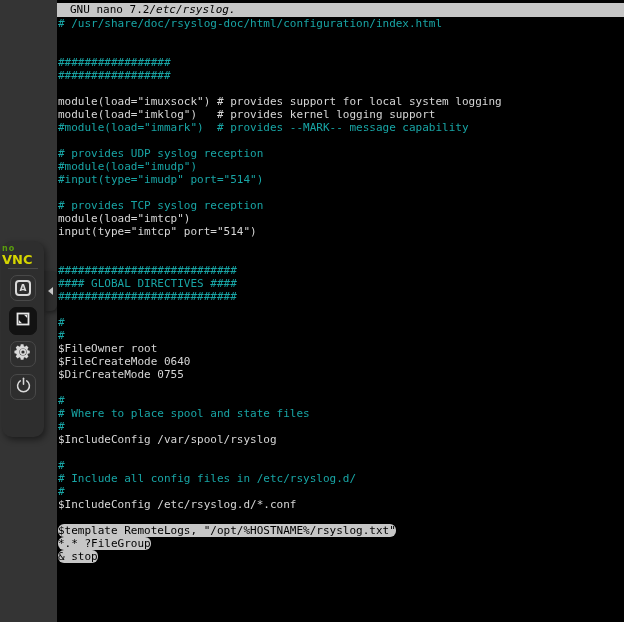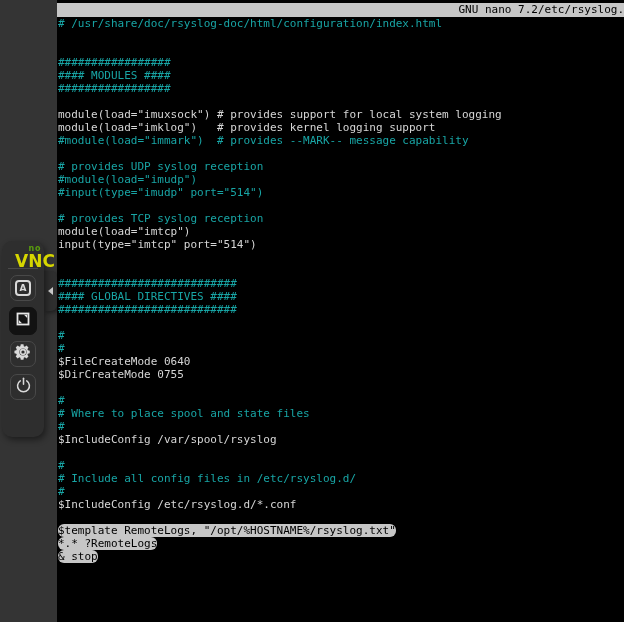--- a/index.html
+++ b/index.html
@@ -6,36 +6,36 @@
     --comment:#18a5a5; --text:#d6d6d6; --bar:#c6c6c6; --sel:#c6c6c6;
     --logo-green:#5a9e0e; --logo-yellow:#d6d600;
   }
   *{box-sizing:border-box;margin:0;padding:0;}
   html,body{width:624px;height:622px;overflow:hidden;}
   body{background:#343434;position:relative;font-family:"DejaVu Sans Mono",monospace;}
 
   
   .terminal{position:absolute;left:57px;top:0;width:567px;height:622px;background:#000;}
   .titlebar{position:absolute;left:0;top:3px;width:100%;height:14px;background:var(--bar);
-    color:#000;font-size:11px;line-height:14px;display:flex;justify-content:flex-end;white-space:pre;}
+    color:#000;font-size:11px;line-height:14px;display:flex;justify-content:flex-start;white-space:pre;}
   .titlebar .tl{padding-left:13px;}
-  .titlebar .tr{padding-right:0;}
+  .titlebar .tr{padding-right:0;font-style:italic;}
   .editor{position:absolute;left:1px;top:17px;width:566px;}
   .line{height:13px;font-size:11px;line-height:13px;white-space:pre;color:var(--text);}
   .line span.comment{color:var(--comment);}
   .line span.default{color:var(--text);}
   .line span.selected{background:var(--sel);color:#000;border-radius:6px;}
 
   
   .vnc-panel{position:absolute;left:2px;top:241px;width:42px;height:196px;background:#2e2e2e;
     border-radius:10px;box-shadow:2px 3px 6px rgba(0,0,0,.45);z-index:5;}
-  .vnc-logo{position:absolute;top:4px;left:12px;width:100%;text-align:center;
+  .vnc-logo{position:absolute;top:4px;left:0;width:100%;text-align:left;
     font-family:"DejaVu Sans",sans-serif;font-weight:bold;line-height:1;}
   .vnc-logo .l1{font-size:8px;color:var(--logo-green);letter-spacing:1px;display:block;}
-  .vnc-logo .l2{font-size:17px;color:var(--logo-yellow);letter-spacing:0;display:block;}
+  .vnc-logo .l2{font-size:13px;color:var(--logo-yellow);letter-spacing:0;display:block;}
   .vnc-divider{position:absolute;top:27px;left:6px;width:30px;height:1px;background:#4a4a4a;}
   .vnc-btn{position:absolute;left:8px;width:26px;height:26px;border:1px solid #494949;border-radius:7px;
     display:flex;align-items:center;justify-content:center;background:transparent;cursor:pointer;}
   .vnc-btn.active{background:#121212;border-color:#121212;left:7px;width:28px;height:28px;}
   .btn-kbd{top:34px;}
   .btn-full{top:66px;}
   .btn-gear{top:100px;}
   .btn-power{top:133px;}
   .kbd-icon{width:16px;height:16px;border:2px solid #d9d9d9;border-radius:4px;color:#d9d9d9;
     font-family:"DejaVu Sans",sans-serif;font-size:9px;font-weight:bold;line-height:12px;text-align:center;}
@@ -51,21 +51,20 @@
 <div class="terminal">
   <div class="titlebar">
     <span class="tl">GNU nano 7.2</span>
     <span class="tr">/etc/rsyslog.</span>
   </div>
   <div class="editor">
       <div class="line"><span class="comment"># /usr/share/doc/rsyslog-doc/html/configuration/index.html</span></div>
       <div class="line"></div>
       <div class="line"></div>
       <div class="line"><span class="comment">#################</span></div>
-      <div class="line"><span class="comment">#### MODULES ####</span></div>
       <div class="line"><span class="comment">#################</span></div>
       <div class="line"></div>
       <div class="line"><span class="default">module(load="imuxsock") # provides support for local system logging</span></div>
       <div class="line"><span class="default">module(load="imklog")   # provides kernel logging support</span></div>
       <div class="line"><span class="comment">#module(load="immark")  # provides --MARK-- message capability</span></div>
       <div class="line"></div>
       <div class="line"><span class="comment"># provides UDP syslog reception</span></div>
       <div class="line"><span class="comment">#module(load="imudp")</span></div>
       <div class="line"><span class="comment">#input(type="imudp" port="514")</span></div>
       <div class="line"></div>
@@ -73,35 +72,36 @@
       <div class="line"><span class="default">module(load="imtcp")</span></div>
       <div class="line"><span class="default">input(type="imtcp" port="514")</span></div>
       <div class="line"></div>
       <div class="line"></div>
       <div class="line"><span class="comment">###########################</span></div>
       <div class="line"><span class="comment">#### GLOBAL DIRECTIVES ####</span></div>
       <div class="line"><span class="comment">###########################</span></div>
       <div class="line"></div>
       <div class="line"><span class="comment">#</span></div>
       <div class="line"><span class="comment">#</span></div>
+      <div class="line"><span class="default">$FileOwner root</span></div>
       <div class="line"><span class="default">$FileCreateMode 0640</span></div>
       <div class="line"><span class="default">$DirCreateMode 0755</span></div>
       <div class="line"></div>
       <div class="line"><span class="comment">#</span></div>
       <div class="line"><span class="comment"># Where to place spool and state files</span></div>
       <div class="line"><span class="comment">#</span></div>
       <div class="line"><span class="default">$IncludeConfig /var/spool/rsyslog</span></div>
       <div class="line"></div>
       <div class="line"><span class="comment">#</span></div>
       <div class="line"><span class="comment"># Include all config files in /etc/rsyslog.d/</span></div>
       <div class="line"><span class="comment">#</span></div>
       <div class="line"><span class="default">$IncludeConfig /etc/rsyslog.d/*.conf</span></div>
       <div class="line"></div>
       <div class="line"><span class="selected">$template RemoteLogs, "/opt/%HOSTNAME%/rsyslog.txt"</span></div>
-      <div class="line"><span class="selected">*.* ?RemoteLogs</span></div>
+      <div class="line"><span class="selected">*.* ?FileGroup</span></div>
       <div class="line"><span class="selected">&amp; stop</span></div>
     </div>
 </div>
 
 <div class="vnc-panel">
   <div class="vnc-logo">
     <span class="l1">no</span>
     <span class="l2">VNC</span>
   </div>
   <div class="vnc-divider"></div>

